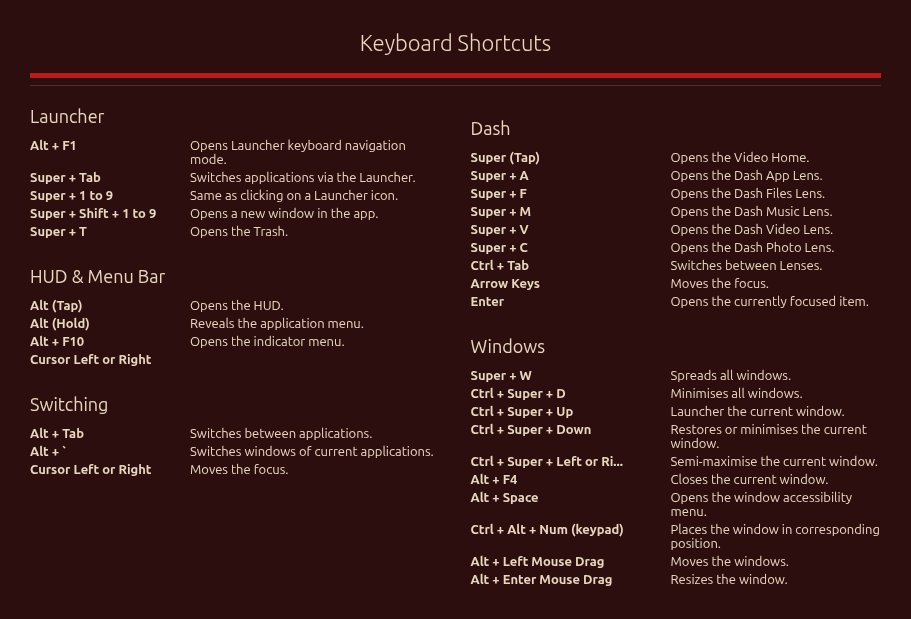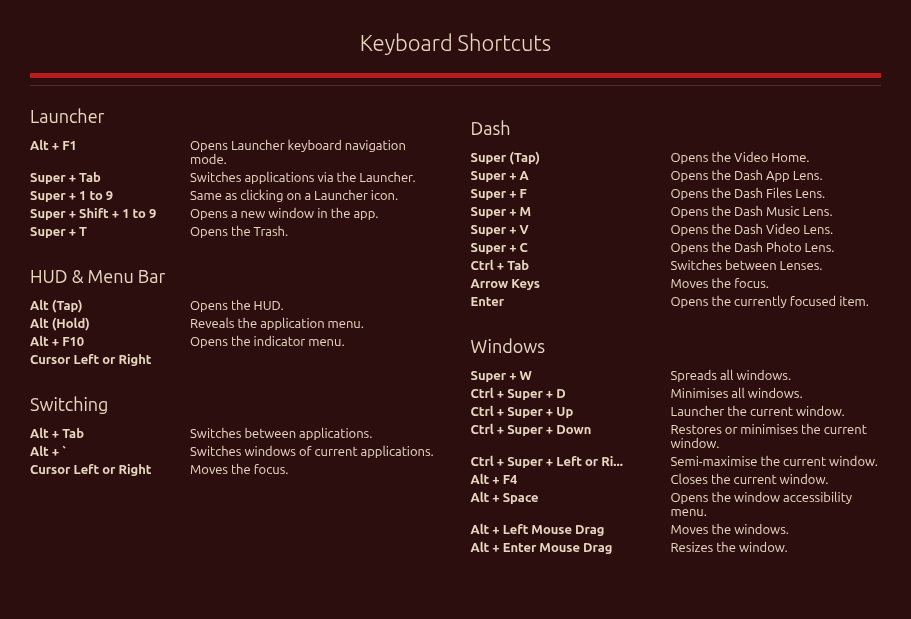--- a/index.html
+++ b/index.html
@@ -215,20 +215,24 @@
             </div>
             <div class="shortcut-row">
               <span class="shortcut-key">Alt + F4</span>
               <span class="shortcut-desc">Closes the current window.</span>
             </div>
             <div class="shortcut-row">
               <span class="shortcut-key">Alt + Space</span>
               <span class="shortcut-desc">Opens the window accessibility menu.</span>
             </div>
             <div class="shortcut-row">
+              <span class="shortcut-key">Ctrl + Alt + Num (keypad)</span>
+              <span class="shortcut-desc">Places the window in corresponding position.</span>
+            </div>
+            <div class="shortcut-row">
               <span class="shortcut-key">Alt + Left Mouse Drag</span>
               <span class="shortcut-desc">Moves the windows.</span>
             </div>
             <div class="shortcut-row">
               <span class="shortcut-key">Alt + Enter Mouse Drag</span>
               <span class="shortcut-desc">Resizes the window.</span>
             </div>
           </div>
       </div>
 

